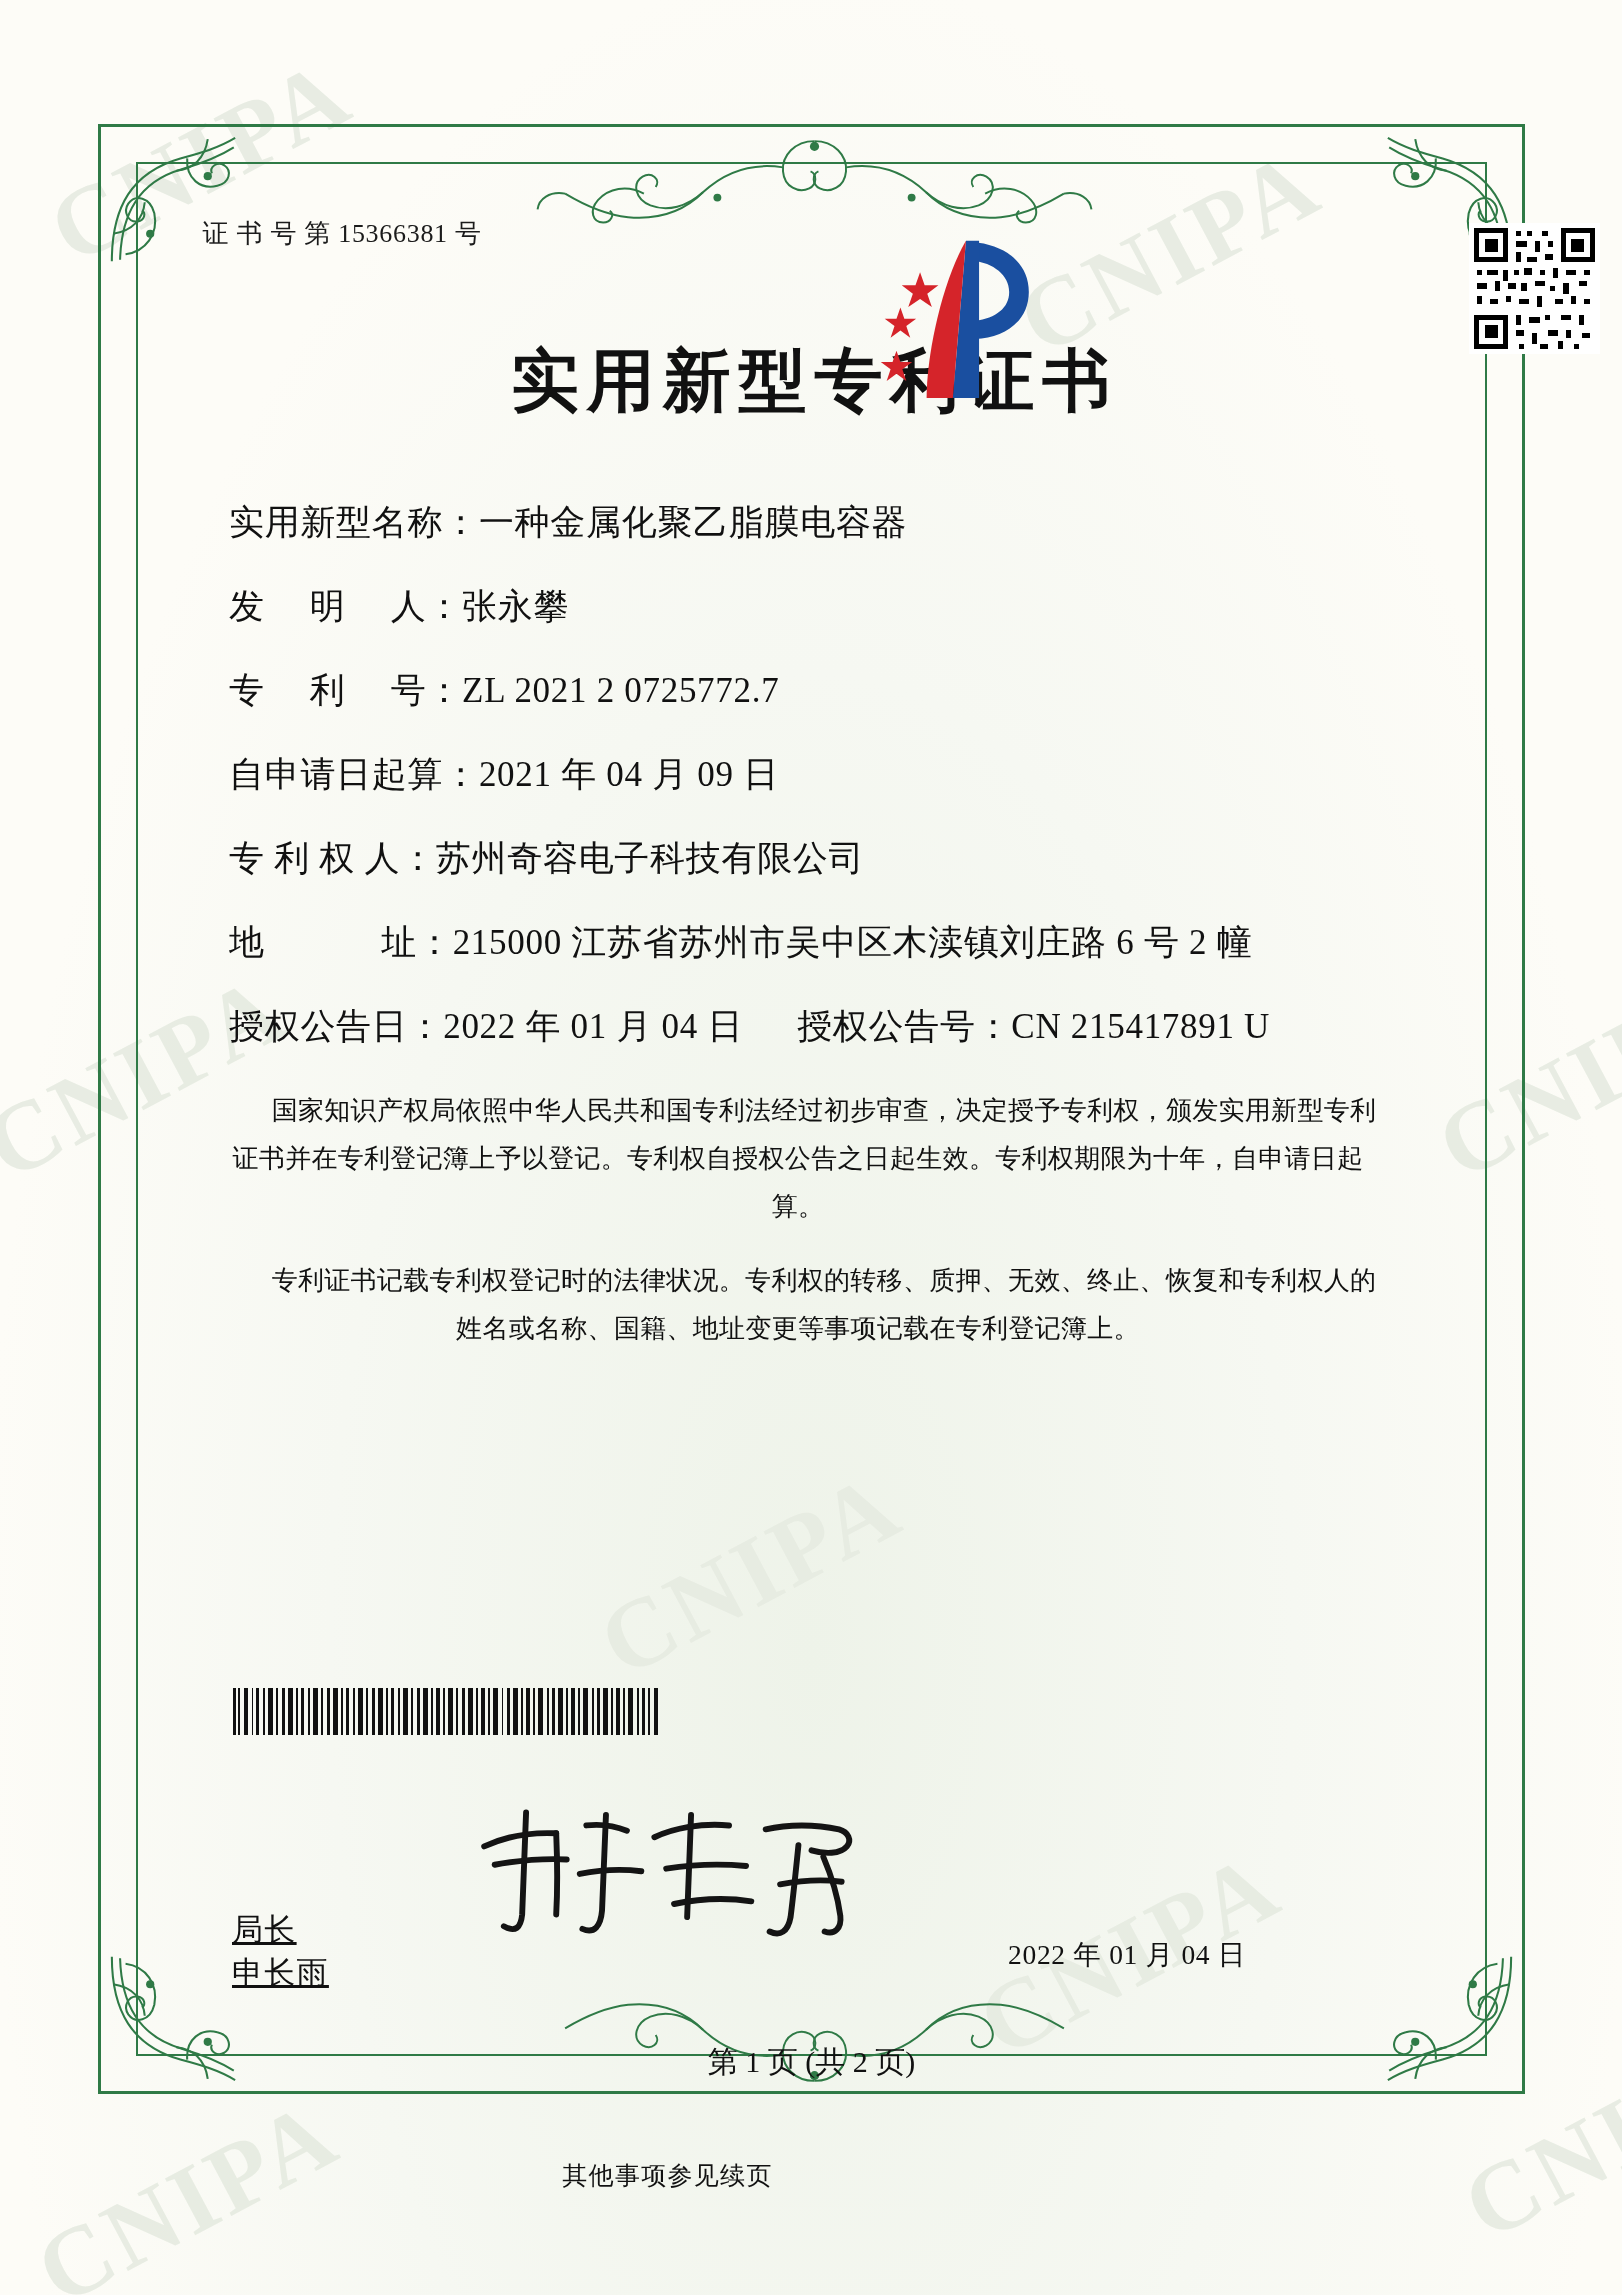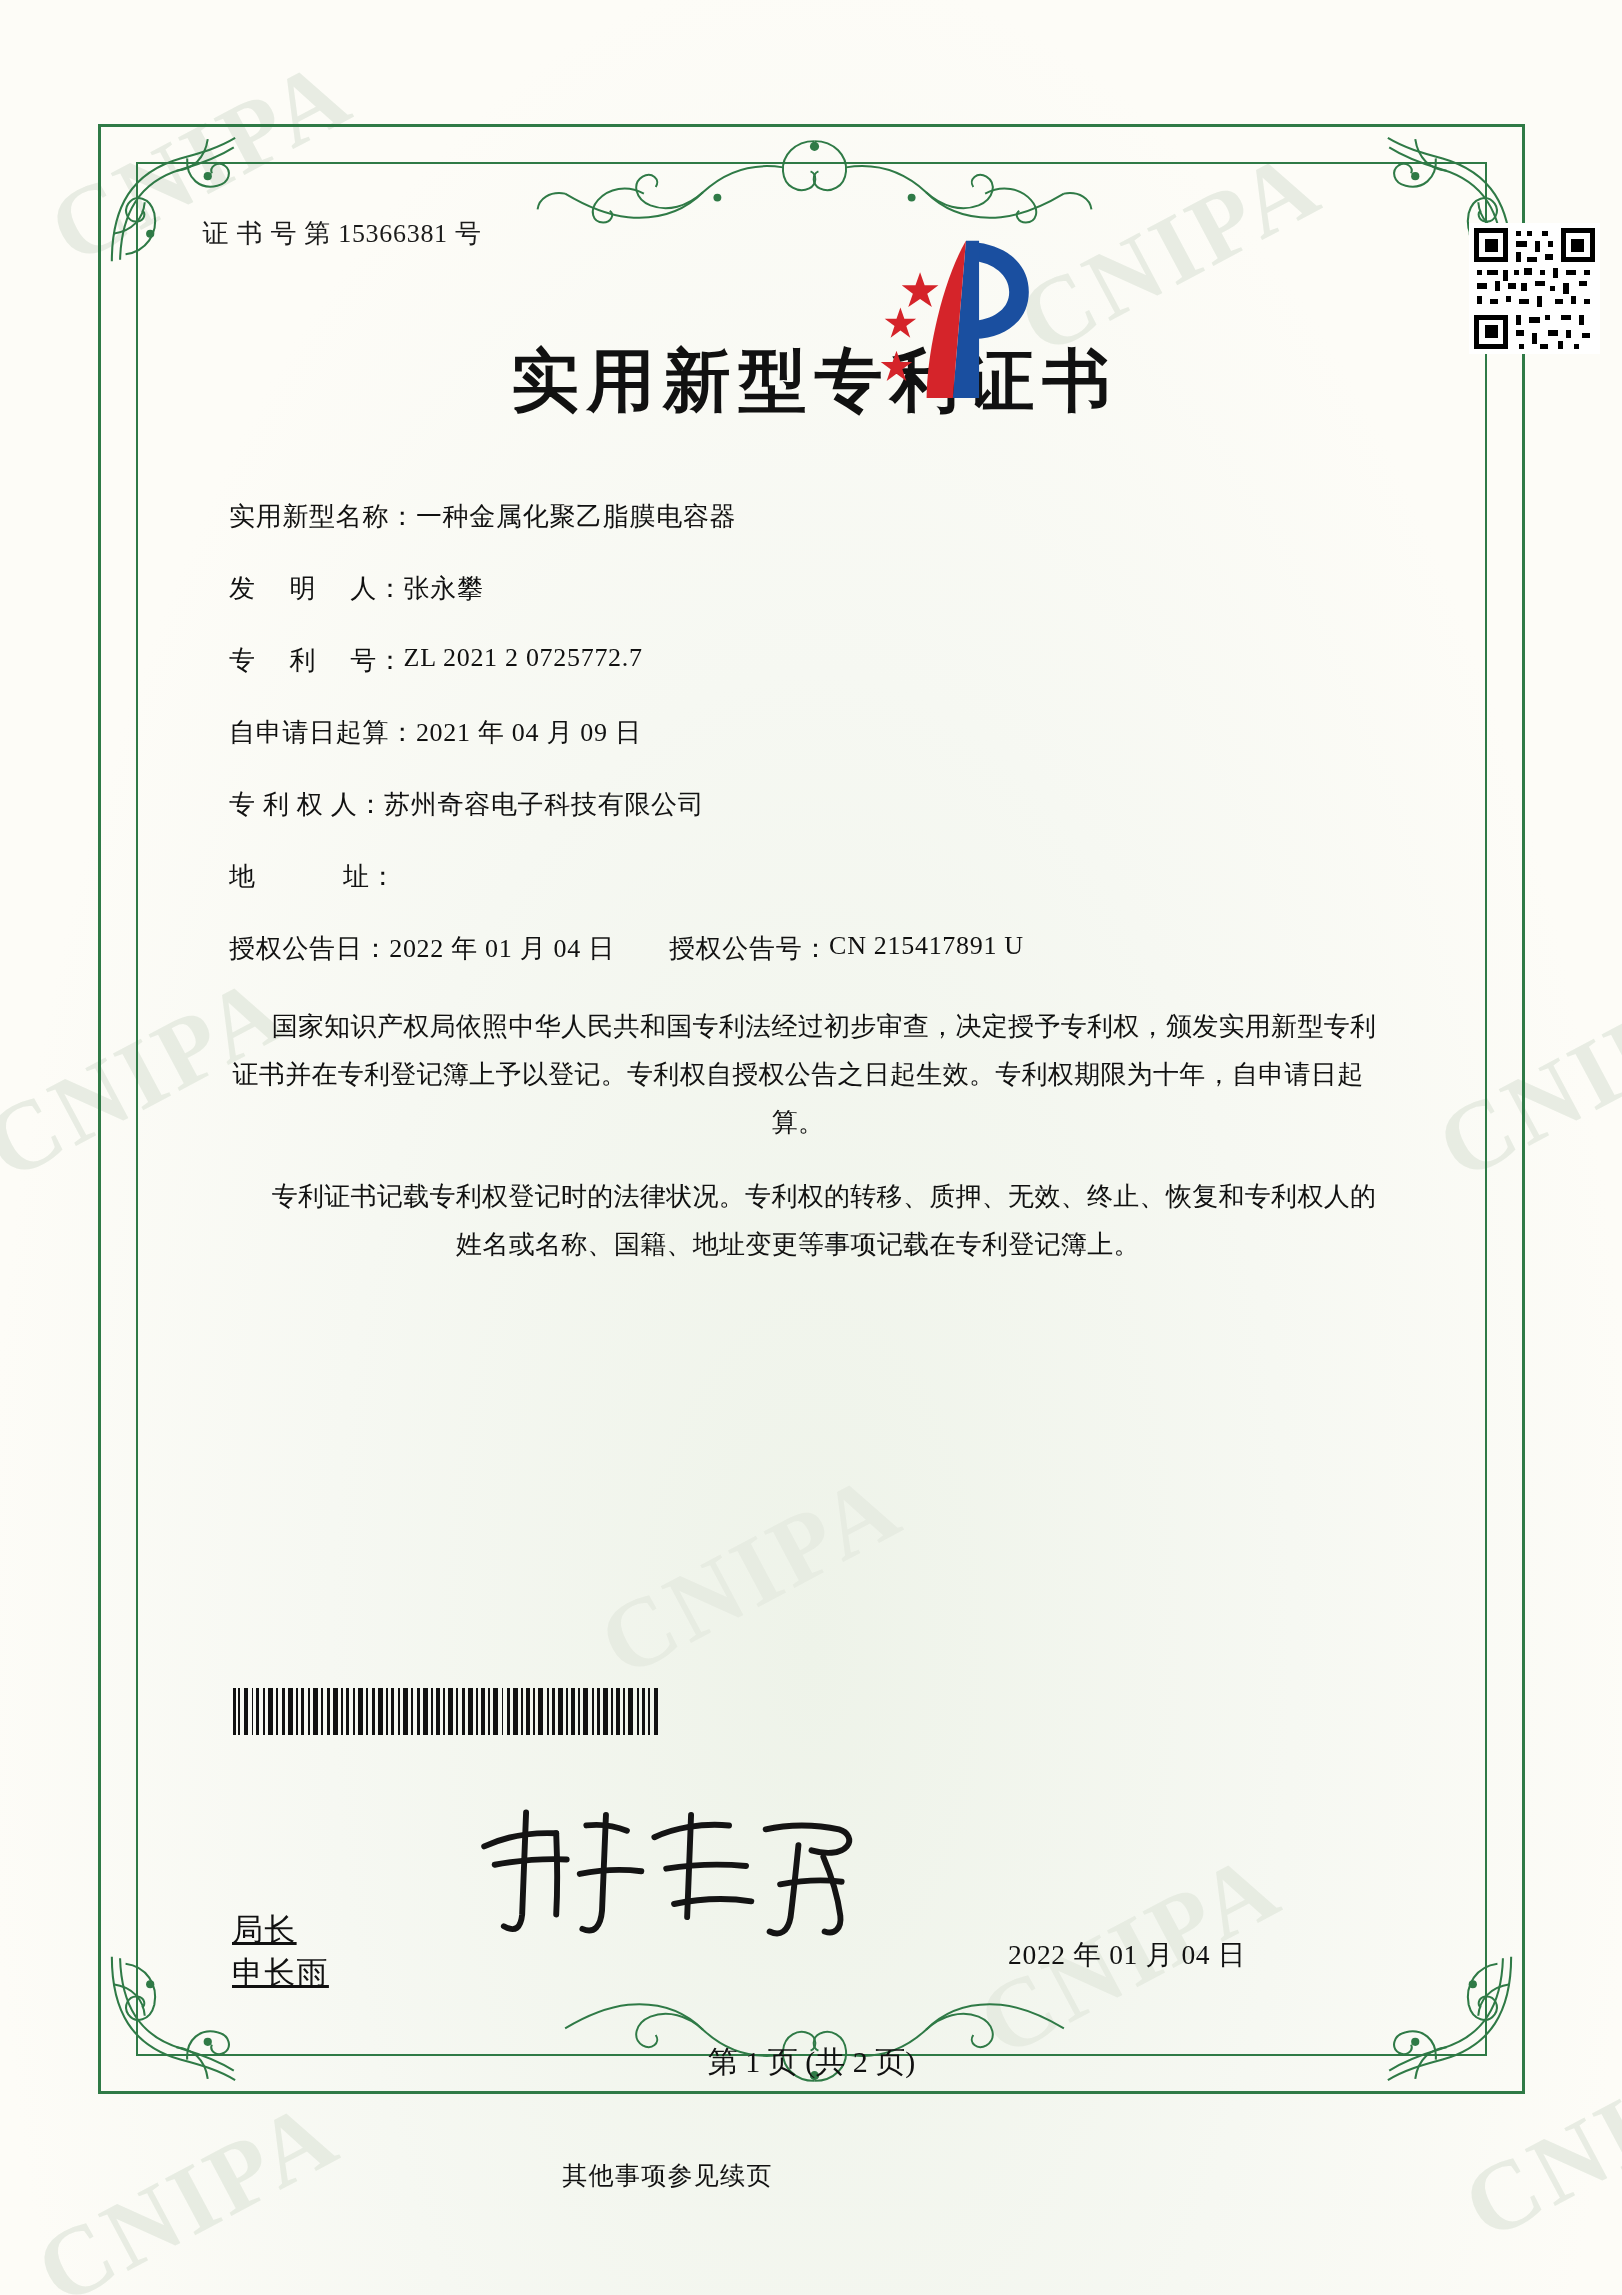--- a/index.html
+++ b/index.html
@@ -137,22 +137,22 @@
     color: #111;
     font-family: "DejaVu Serif", "Liberation Serif", serif;
   }
 
   .fields {
     margin-top: 72px;
     margin-left: 46px;
   }
   .field-row {
     display: flex;
-    align-items: flex-start;
-    font-size: 26px;
+    align-items: center;
+    font-size: 35px;
     color: #111;
     margin-bottom: 37px;
     letter-spacing: 0.7px;
   }
   .f-label {
     white-space: pre;
     flex: 0 0 auto;
   }
   .f-value {
     white-space: pre;
@@ -436,20 +436,21 @@
       <div class="field-row">
         <span class="f-label">自申请日起算：</span>
         <span class="f-value">2021 年 04 月 09 日</span>
       </div>
       <div class="field-row">
         <span class="f-label">专 利 权 人：</span>
         <span class="f-value">苏州奇容电子科技有限公司</span>
       </div>
       <div class="field-row">
         <span class="f-label">地　　　 址：</span>
+        <span class="f-value">215000 江苏省苏州市吴中区木渎镇刘庄路 6 号 2 幢</span>
       </div>
       <div class="field-row">
         <span class="f-label">授权公告日：</span>
         <span class="f-value">2022 年 01 月 04 日</span>
         <span class="f-second-label">授权公告号：</span>
         <span class="f-value">CN 215417891 U</span>
       </div>
     </div>
 
     <div class="paragraphs">

